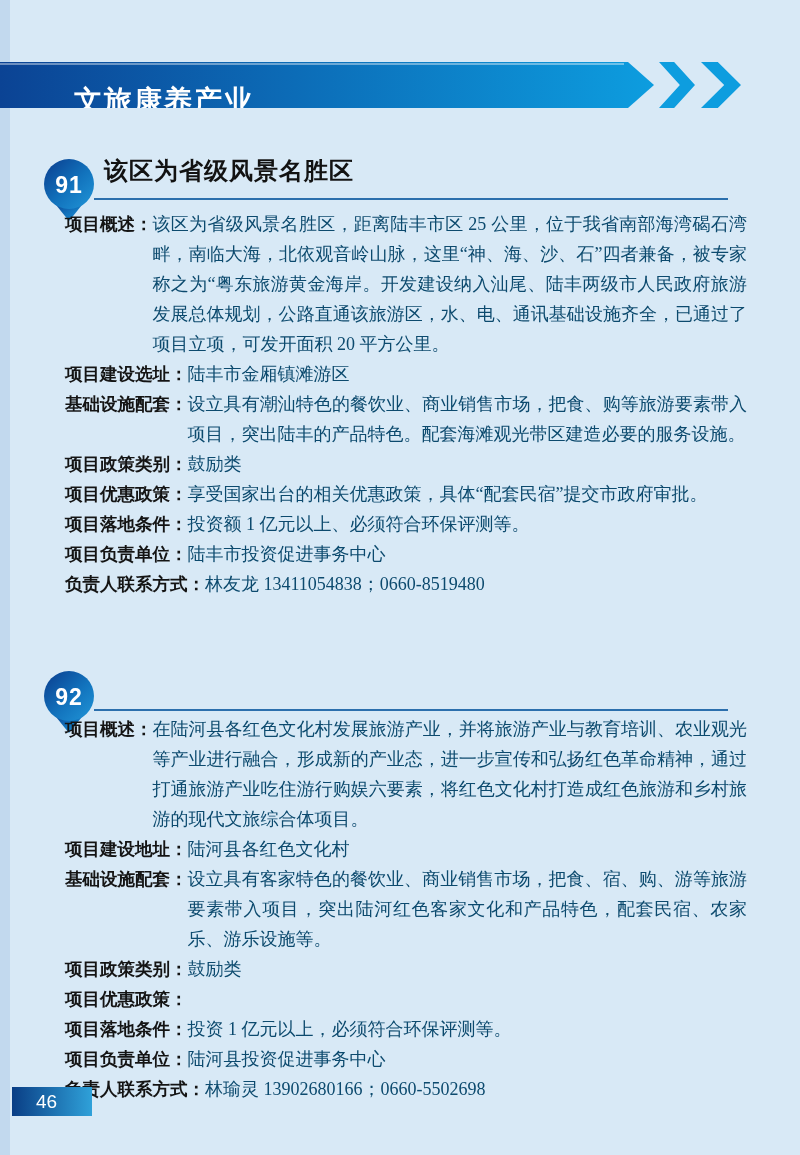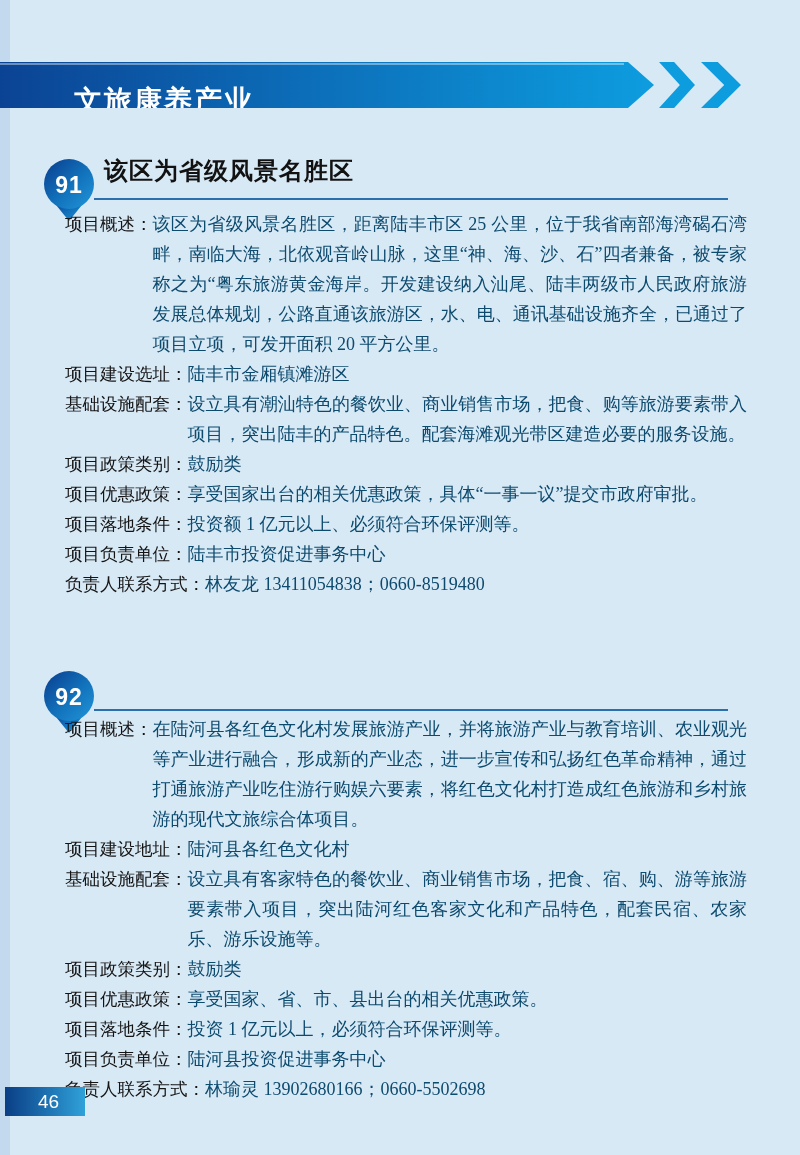--- a/index.html
+++ b/index.html
@@ -46,34 +46,34 @@
   }
   .rule{position:absolute;left:94px;height:2px;width:634px;background:#2b6fad;}
   .sec-91 .rule{top:56px;}
   .sec-92 .rule{top:55px;}
   .rows{position:absolute;left:65px;width:682px;}
   .sec-91 .rows{top:67px;}
   .sec-92 .rows{top:60px;}
   .row{display:flex;align-items:baseline;}
   .lab{
     flex:0 0 auto;white-space:nowrap;
-    font-weight:normal;font-size:17.5px;line-height:30px;color:#141414;
+    font-weight:bold;font-size:17.5px;line-height:30px;color:#141414;
     font-family:"Liberation Sans",sans-serif;
   }
   .val{
     flex:1 1 auto;
     font-size:18px;line-height:30px;color:#0c4a6e;
     font-family:"Liberation Serif","DejaVu Serif",serif;
     text-align:justify;
   }
   
   .page-badge{
-    position:absolute;left:5px;top:1087px;width:80px;height:29px;
+    position:absolute;left:12px;top:1087px;width:80px;height:29px;
     background:linear-gradient(90deg,#0a3e85 0%,#2fa1d9 100%);
-    color:#ffffff;font-size:19px;line-height:29px;padding-left:33px;
+    color:#ffffff;font-size:19px;line-height:29px;padding-left:24px;
     box-sizing:border-box;
   }
 </style>
 </head>
 <body>
 
 <div class="left-strip"></div>
 
 <div class="banner">
   <span class="banner-title">文旅康养产业</span>
@@ -113,21 +113,21 @@
     <div class="row">
       <span class="lab">基础设施配套：</span>
       <span class="val">设立具有潮汕特色的餐饮业、商业销售市场，把食、购等旅游要素带入项目，突出陆丰的产品特色。配套海滩观光带区建造必要的服务设施。</span>
     </div>
     <div class="row">
       <span class="lab">项目政策类别：</span>
       <span class="val">鼓励类</span>
     </div>
     <div class="row">
       <span class="lab">项目优惠政策：</span>
-      <span class="val">享受国家出台的相关优惠政策，具体“一事一议”提交市政府审批。</span>
+      <span class="val">享受国家出台的相关优惠政策，具体“配套民宿”提交市政府审批。</span>
     </div>
     <div class="row">
       <span class="lab">项目落地条件：</span>
       <span class="val">投资额 1 亿元以上、必须符合环保评测等。</span>
     </div>
     <div class="row">
       <span class="lab">项目负责单位：</span>
       <span class="val">陆丰市投资促进事务中心</span>
     </div>
     <div class="row">
@@ -158,21 +158,20 @@
     <div class="row">
       <span class="lab">基础设施配套：</span>
       <span class="val">设立具有客家特色的餐饮业、商业销售市场，把食、宿、购、游等旅游要素带入项目，突出陆河红色客家文化和产品特色，配套民宿、农家乐、游乐设施等。</span>
     </div>
     <div class="row">
       <span class="lab">项目政策类别：</span>
       <span class="val">鼓励类</span>
     </div>
     <div class="row">
       <span class="lab">项目优惠政策：</span>
-      <span class="val">享受国家、省、市、县出台的相关优惠政策。</span>
     </div>
     <div class="row">
       <span class="lab">项目落地条件：</span>
       <span class="val">投资 1 亿元以上，必须符合环保评测等。</span>
     </div>
     <div class="row">
       <span class="lab">项目负责单位：</span>
       <span class="val">陆河县投资促进事务中心</span>
     </div>
     <div class="row">

